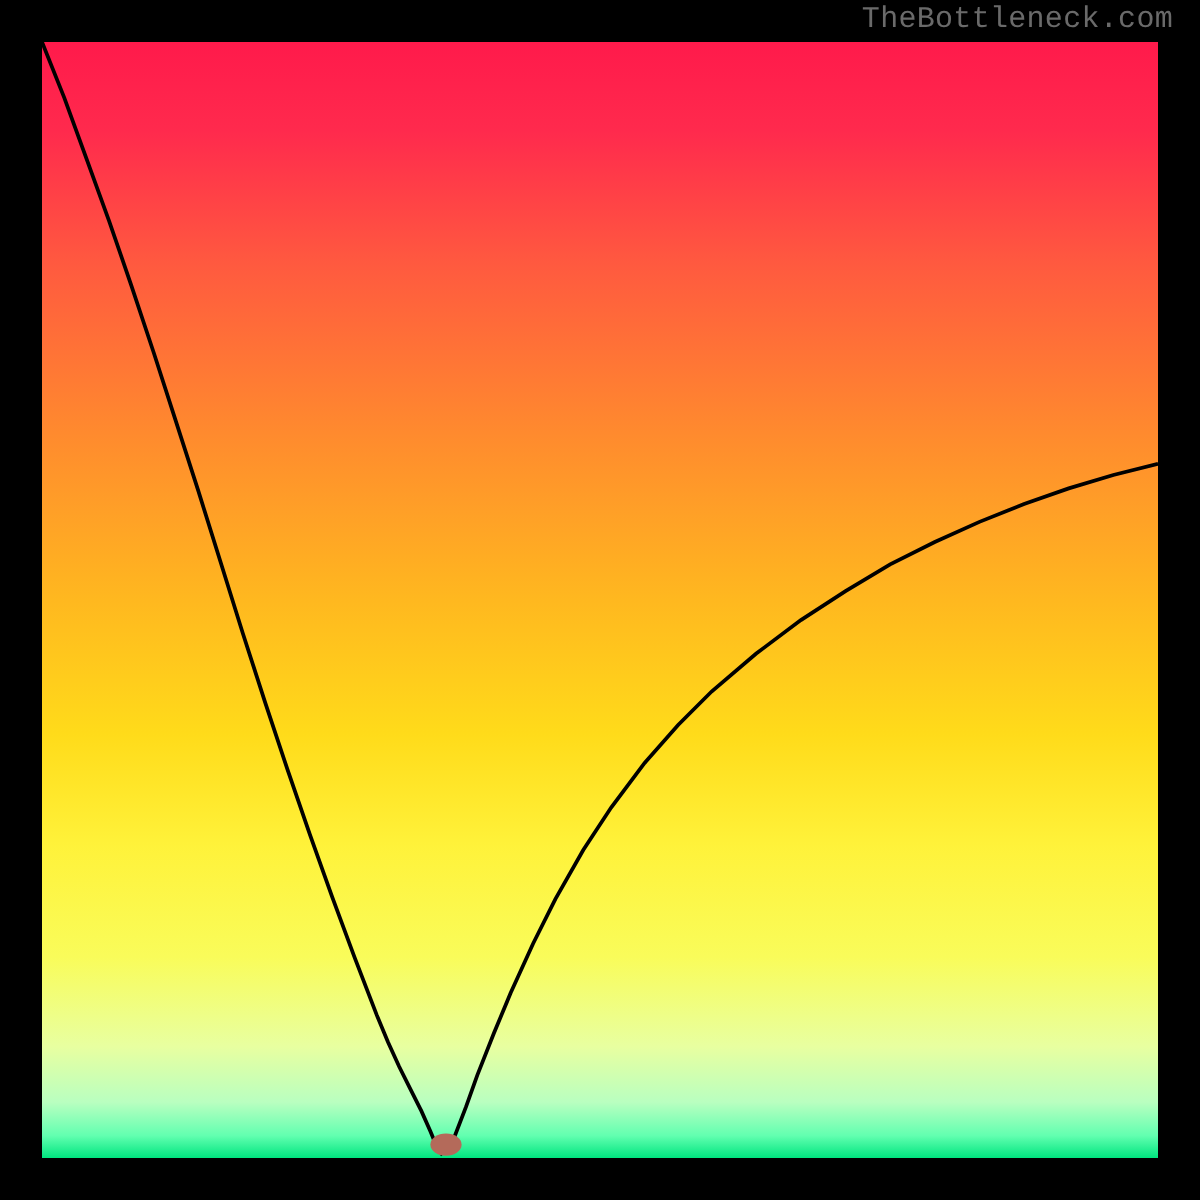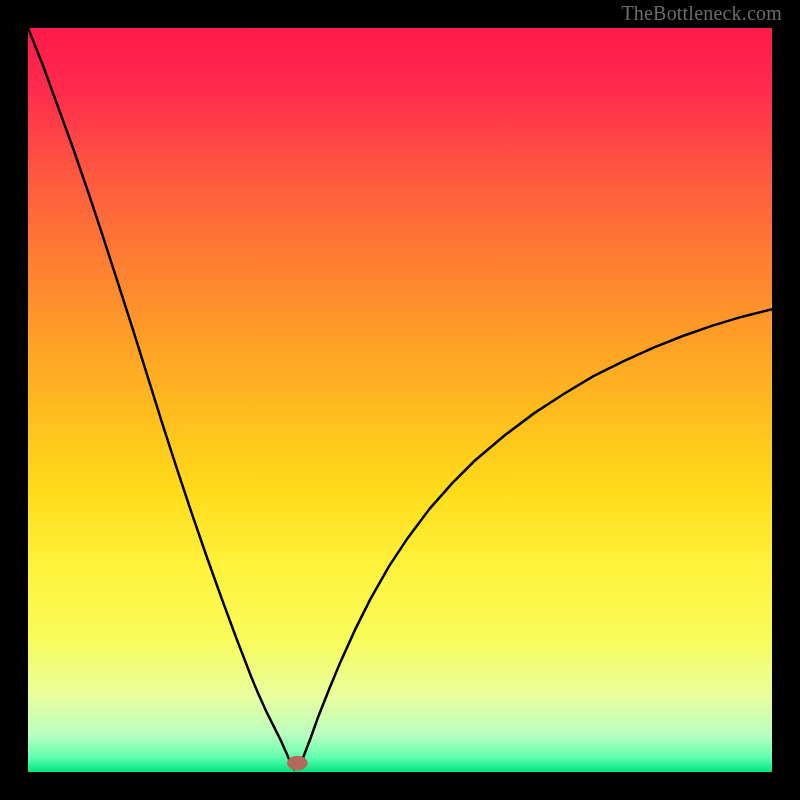--- a/index.html
+++ b/index.html
@@ -18,21 +18,21 @@
     background: #000000;
   }
   .watermark {
     position: absolute;
     top: 2px;
     right: 18px;
     color: #6a6a6a;
     font-size: 20px;
     font-weight: 400;
     letter-spacing: 0.2px;
-    font-family: Liberation Serif, serif;
+    font-family: Liberation Mono, monospace;
     user-select: none;
   }
   .plot-wrap {
     position: absolute;
     top: 28px;
     left: 28px;
     width: 744px;
     height: 744px;
   }
   svg {

